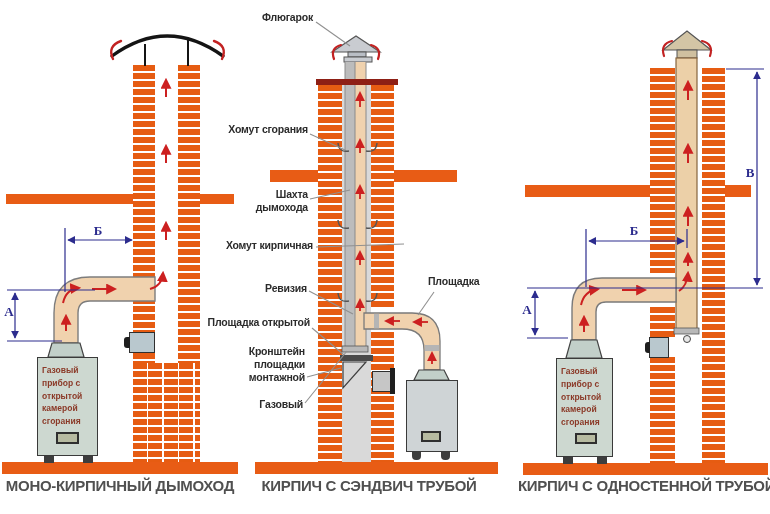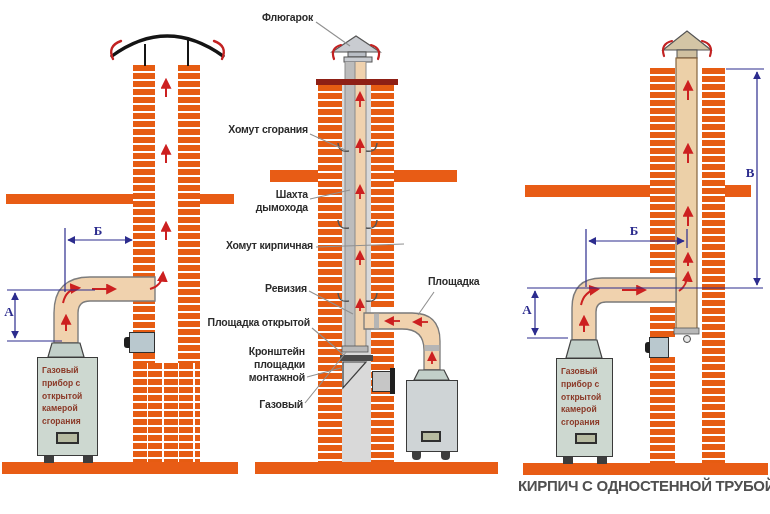--- a/index.html
+++ b/index.html
@@ -245,15 +245,17 @@
   <div class="callout" style="left:225px;top:345px;width:80px;">Кронштейн площадки монтажной</div>
   <div class="callout" style="left:230px;top:398px;width:73px;">Газовый</div>
   <div class="callout left-align" style="left:428px;top:275px;width:80px;">Площадка</div>
 
   <div class="dim" style="left:1px;top:304px;">А</div>
   <div class="dim" style="left:90px;top:223px;">Б</div>
   <div class="dim" style="left:519px;top:302px;">А</div>
   <div class="dim" style="left:626px;top:223px;">Б</div>
   <div class="dim" style="left:742px;top:165px;">В</div>
 
+  <div class="caption" style="left:2px;width:236px;">МОНО-КИРПИЧНЫЙ ДЫМОХОД</div>
+  <div class="caption" style="left:254px;width:230px;">КИРПИЧ С СЭНДВИЧ ТРУБОЙ</div>
   <div class="caption" style="left:518px;width:252px;">КИРПИЧ С ОДНОСТЕННОЙ ТРУБОЙ</div>
 
 </div>
 
 </body></html>

